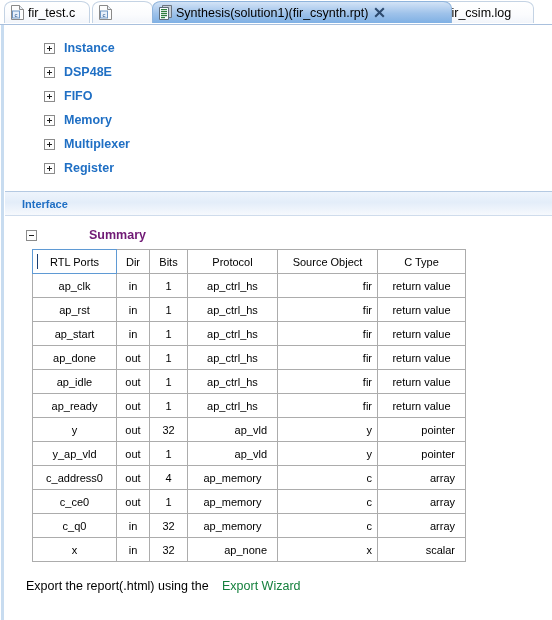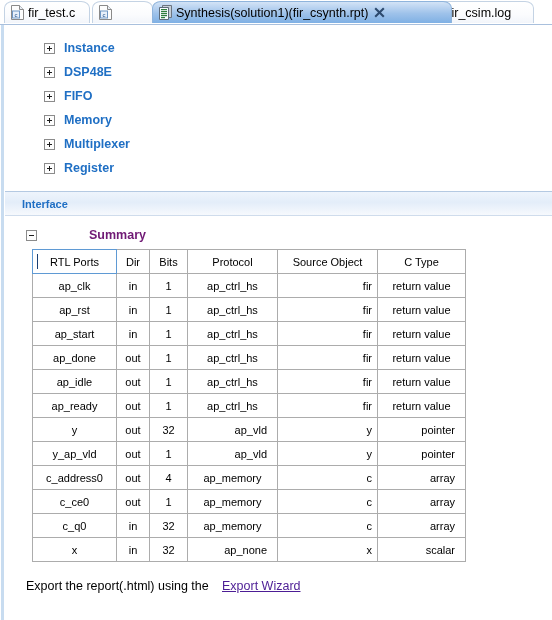--- a/index.html
+++ b/index.html
@@ -205,22 +205,21 @@
   
   .footer { padding: 17px 0 0 21px; }
   .frow {
     display: flex;
     align-items: baseline;
     height: 26px;
     font-size: 12.5px;
   }
   .flabel { color: #000; }
   .flink {
-    color: #4c1d95;
-    text-decoration: underline;
+    color: #15803d;
     cursor: pointer;
     text-align: right;
   }
   .frow.r1 .flabel { width: 196px; }
 </style>
 </head>
 <body>
 
 <div class="tabbar">
 

